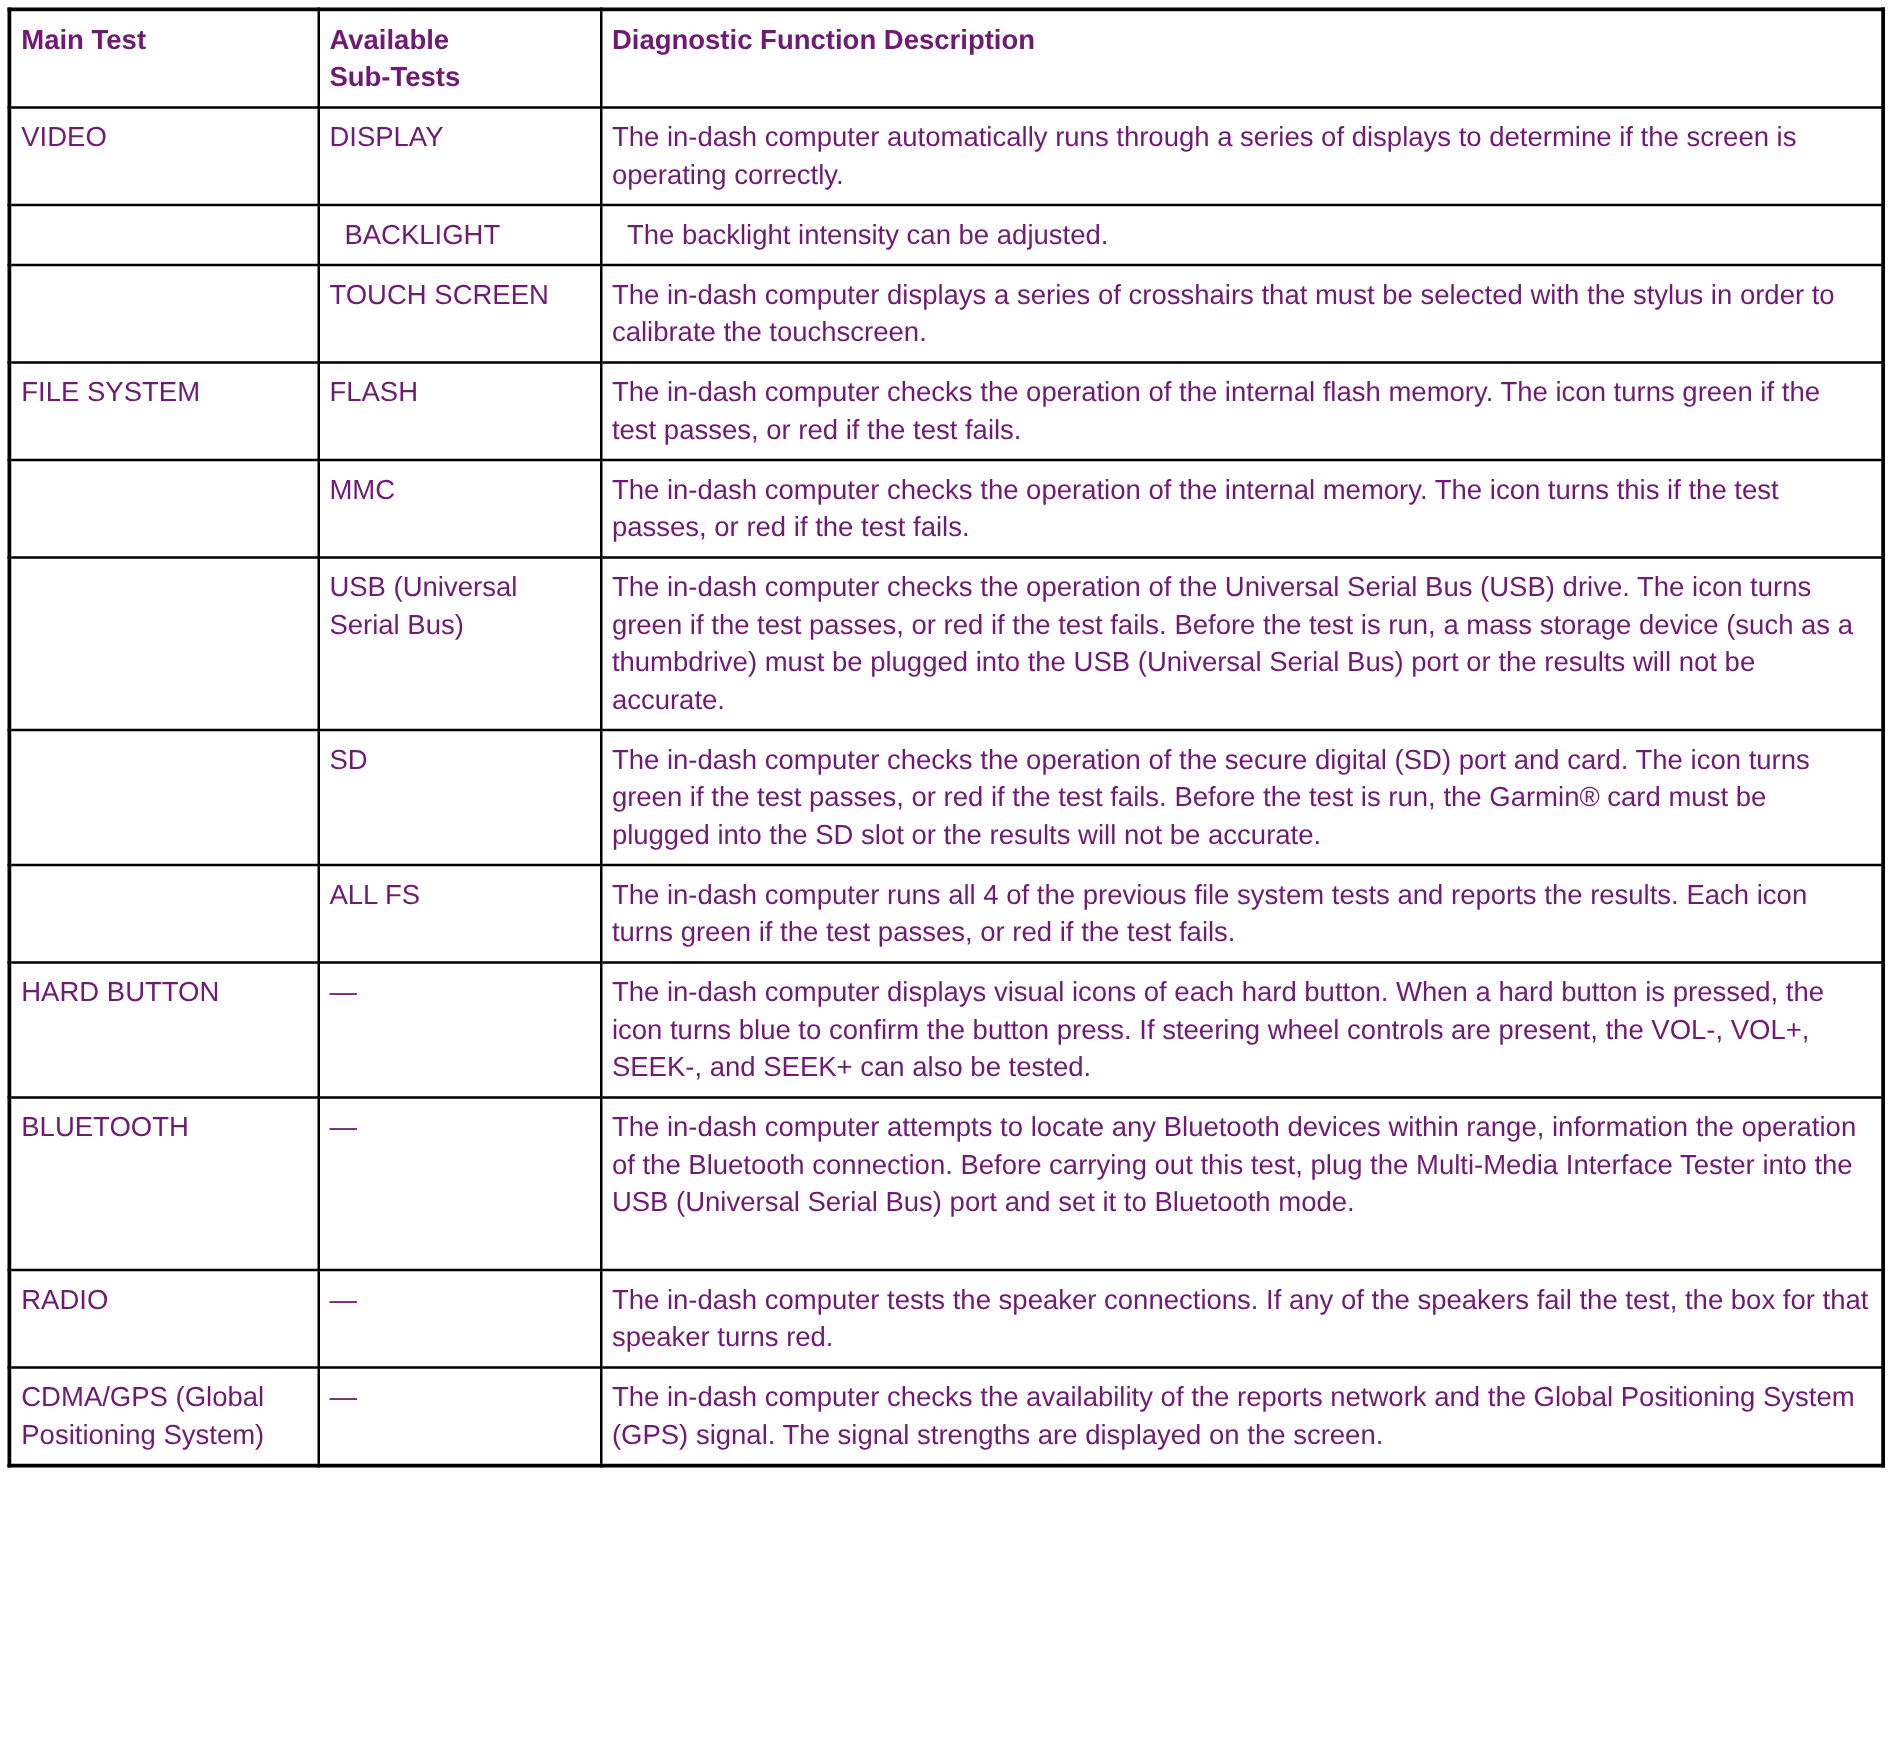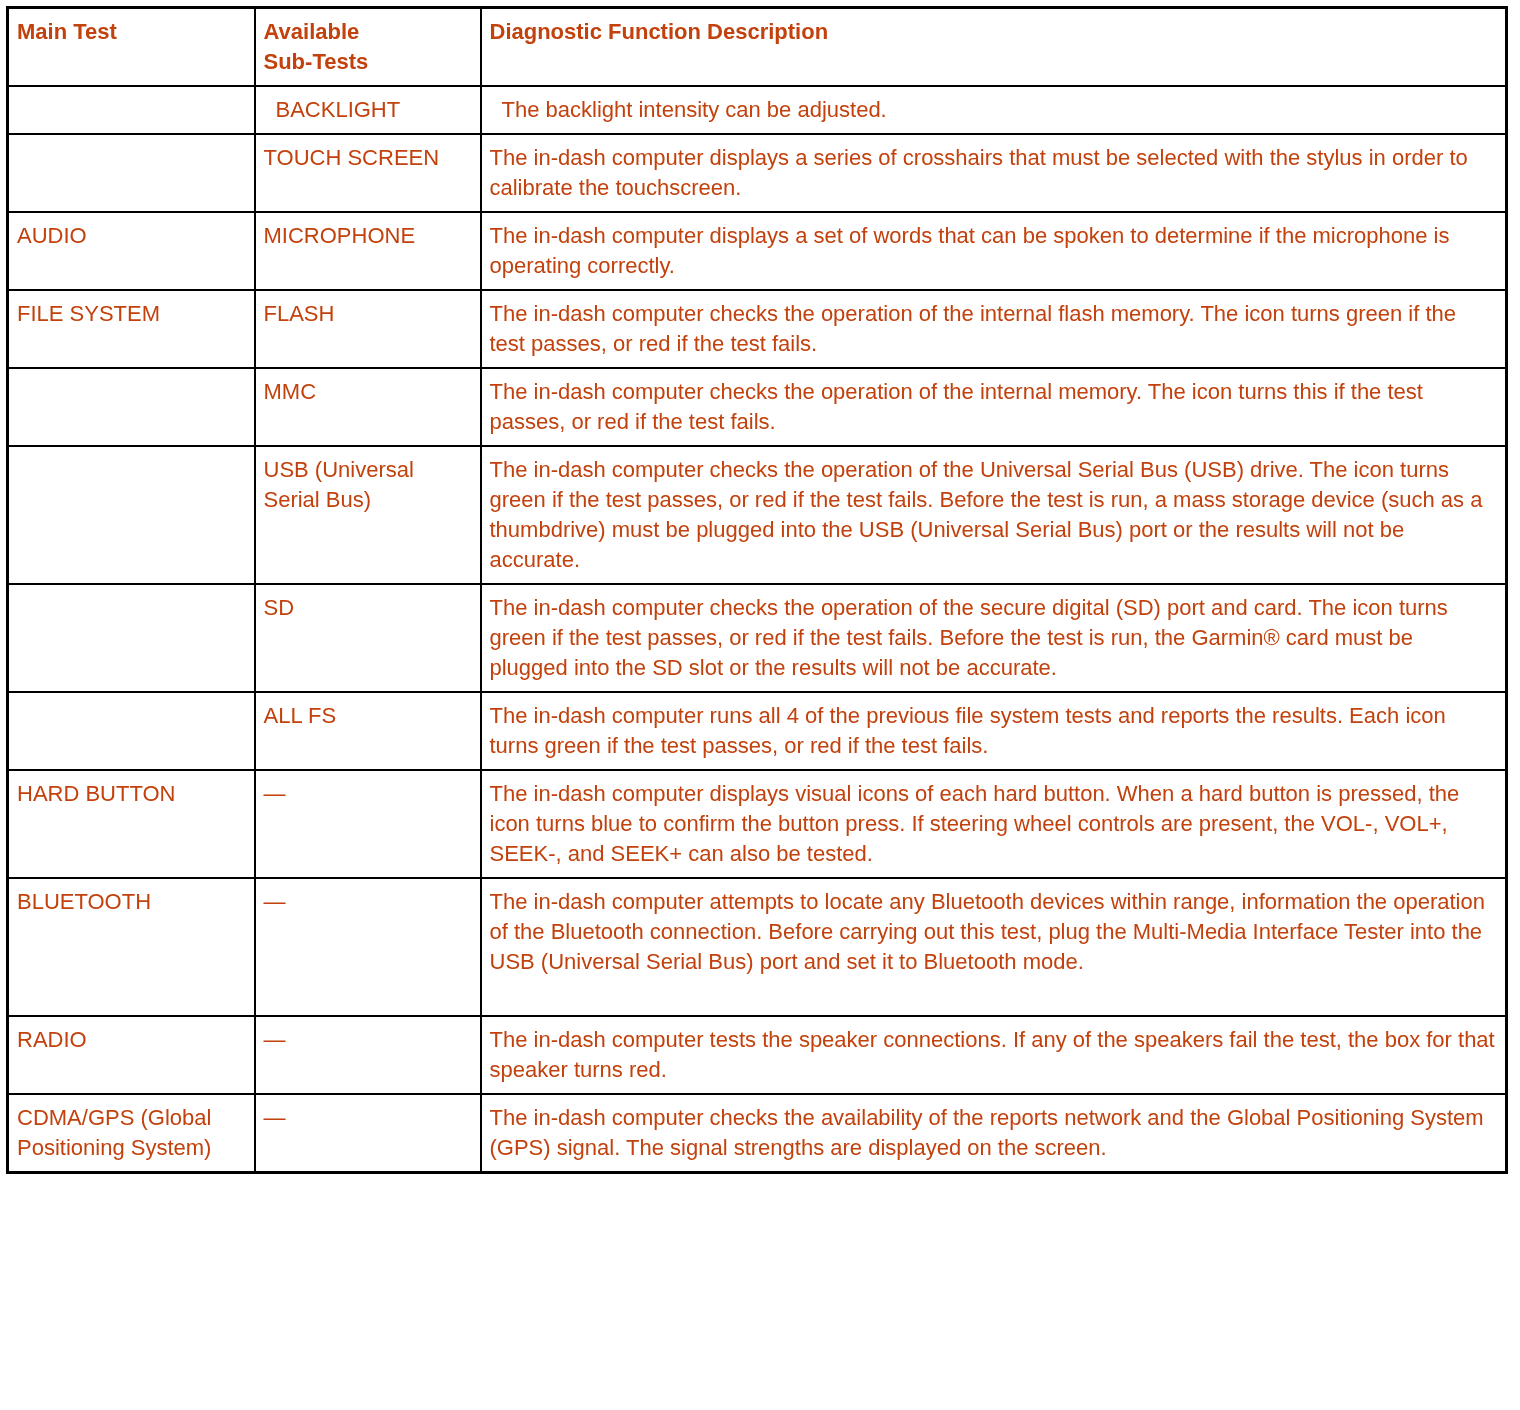--- a/index.html
+++ b/index.html
@@ -6,21 +6,21 @@
   body { width: 1520px; height: 1410px; position: relative; overflow: hidden; }
   .tbl {
     position: absolute; left: 6px; top: 6px;
     width: 1502px;
     border-collapse: collapse;
     border: 3px solid #000;
     table-layout: fixed;
     font-family: "Liberation Sans", sans-serif;
     font-size: 22px;
     line-height: 30px;
-    color: #c2410c;
+    color: #701a75;
   }
   .tbl col.c1 { width: 247px; }
   .tbl col.c2 { width: 226px; }
   .tbl col.c3 { width: auto; }
   .tbl th, .tbl td {
     border: 2px solid #000;
     vertical-align: top;
     text-align: left;
     padding: 8px 8px 8px 8px;
     word-wrap: break-word;
@@ -46,34 +46,34 @@
     </colgroup>
   <thead>
     <tr>
       <th><span class="th-text">Main Test</span></th>
       <th><span class="th-text">Available
 Sub-Tests</span></th>
       <th><span class="th-text">Diagnostic Function Description</span></th>
     </tr>
   </thead>
   <tbody>
+    <tr class="r1">
+      <td class="c1cell">VIDEO</td>
+      <td class="c2cell">DISPLAY</td>
+      <td class="c3cell">The in-dash computer automatically runs through a series of displays to determine if the screen is operating correctly.</td>
+    </tr>
     <tr class="r2">
       <td class="c1cell"></td>
       <td class="c2cell">BACKLIGHT</td>
       <td class="c3cell">The backlight intensity can be adjusted.</td>
     </tr>
     <tr class="r1">
       <td class="c1cell"></td>
       <td class="c2cell">TOUCH SCREEN</td>
       <td class="c3cell">The in-dash computer displays a series of crosshairs that must be selected with the stylus in order to calibrate the touchscreen.</td>
-    </tr>
-    <tr class="r1">
-      <td class="c1cell">AUDIO</td>
-      <td class="c2cell">MICROPHONE</td>
-      <td class="c3cell">The in-dash computer displays a set of words that can be spoken to determine if the microphone is operating correctly.</td>
     </tr>
     <tr class="r1">
       <td class="c1cell">FILE SYSTEM</td>
       <td class="c2cell">FLASH</td>
       <td class="c3cell">The in-dash computer checks the operation of the internal flash memory. The icon turns green if the test passes, or red if the test fails.</td>
     </tr>
     <tr class="r1">
       <td class="c1cell"></td>
       <td class="c2cell">MMC</td>
       <td class="c3cell">The in-dash computer checks the operation of the internal memory. The icon turns this if the test passes, or red if the test fails.</td>

